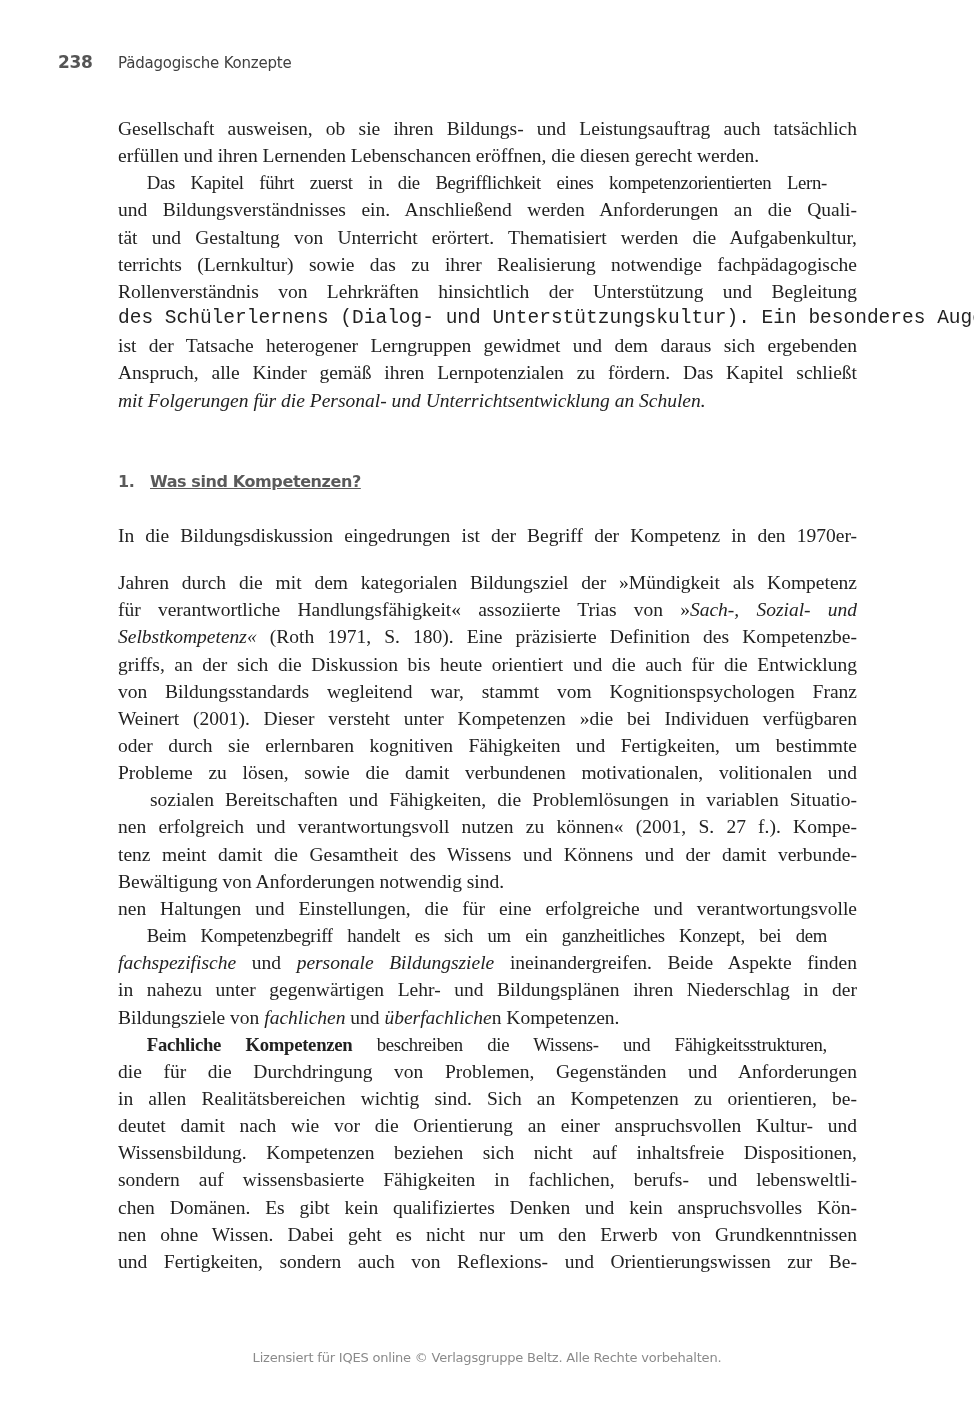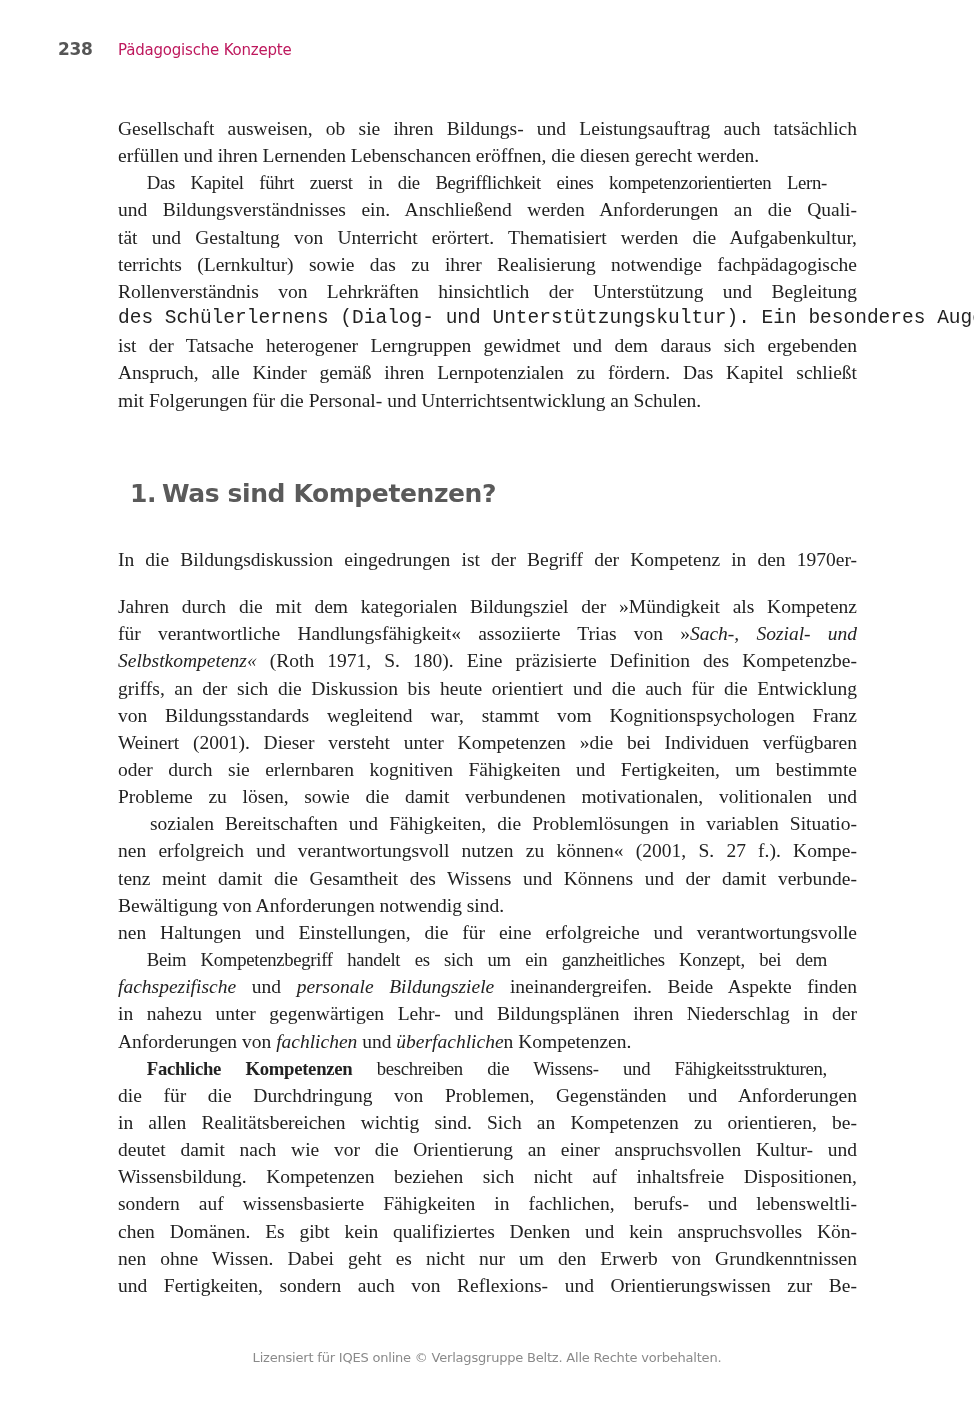--- a/index.html
+++ b/index.html
@@ -1,25 +1,25 @@
 <!DOCTYPE html>
 <html><head>
 <meta charset="utf-8">
 <style>
   html, body { margin: 0; padding: 0; background: #ffffff; }
   body { width: 974px; height: 1417px; position: relative; overflow: hidden; }
-  .header { position: absolute; top: 39px; left: 58px; height: 24px; display: flex; align-items: baseline; }
+  .header { position: absolute; top: 52px; left: 58px; height: 24px; display: flex; align-items: baseline; }
   .page-num { font-family: "DejaVu Sans", sans-serif; font-weight: bold; font-size: 17px; color: #555; letter-spacing: -0.3px; width: 60px; }
-  .running-title { font-family: "DejaVu Sans", sans-serif; font-size: 15px; color: #be185d; letter-spacing: -0.2px; }
+  .running-title { font-family: "DejaVu Sans", sans-serif; font-size: 15px; color: #404040; letter-spacing: -0.2px; }
   .body { position: absolute; left: 118px; top: 115px; width: 739px; font-family: "Liberation Serif", serif; font-size: 19.5px; line-height: 27.15px; color: #222; }
   .p { margin: 0; text-align: justify; hyphens: manual; }
   .line { display: block; text-align: justify; text-align-last: justify; white-space: nowrap; overflow: visible; }
   .line.last { text-align-last: left; }
   .line.indent { padding-left: 30px; }
-  .h { font-family: "DejaVu Sans", sans-serif; font-weight: bold; font-size: 25px; color: #5a5a5a; margin: 12px; letter-spacing: -0.4px; }
+  .h { font-family: "DejaVu Sans", sans-serif; font-weight: bold; font-size: 16px; color: #5a5a5a; margin: 0; letter-spacing: -0.4px; text-decoration: underline; }
   .h .num { display: inline-block; width: 32px; }
   em { font-style: italic; }
   strong { font-weight: bold; }
   .footer { position: absolute; top: 1350px; left: 0; width: 974px; text-align: center; font-family: "DejaVu Sans", sans-serif; font-size: 13px; color: #8a8a8a; letter-spacing: -0.2px; }
 </style>
 </head>
 <body>
 
 <div class="header">
   <span class="page-num">238</span>
@@ -33,21 +33,21 @@
   </div>
   <div class="p">
     <span class="line indent" style="white-space: nowrap; letter-spacing: -0.3px; transform: scaleX(0.959405); transform-origin: left center;">Das Kapitel führt zuerst in die Begrifflichkeit eines kompetenzorientierten Lern-</span>
     <span class="line" style="white-space: nowrap;">und Bildungsverständnisses ein. Anschließend werden Anforderungen an die Quali-</span>
     <span class="line" style="white-space: nowrap;">tät und Gestaltung von Unterricht erörtert. Thematisiert werden die Aufgabenkultur,</span>
     <span class="line" style="white-space: nowrap;">terrichts (Lernkultur) sowie das zu ihrer Realisierung notwendige fachpädagogische</span>
     <span class="line" style="white-space: nowrap;">Rollenverständnis von Lehrkräften hinsichtlich der Unterstützung und Begleitung</span>
     <span class="line" style="white-space: nowrap; font-family: Liberation Mono, monospace;">des Schülerlernens (Dialog- und Unterstützungskultur). Ein besonderes Augenmerk</span>
     <span class="line" style="white-space: nowrap;">ist der Tatsache heterogener Lerngruppen gewidmet und dem daraus sich ergebenden</span>
     <span class="line" style="white-space: nowrap;">Anspruch, alle Kinder gemäß ihren Lernpotenzialen zu fördern. Das Kapitel schließt</span>
-    <span class="line last" style="white-space: nowrap;">mit Folgerungen für die Personal- und Unterrichtsentwicklung an Schulen.</span>
+    <span class="line last" style="white-space: nowrap; font-style: italic;">mit Folgerungen für die Personal- und Unterrichtsentwicklung an Schulen.</span>
   </div>
 
   <div style="height:54px"></div>
   <h2 class="h">
     <span class="num">1.</span><span>Was sind Kompetenzen?</span>
   </h2>
   <div style="height:27px"></div>
 
   <div class="p">
     <span class="line" style="white-space: nowrap;">In die Bildungsdiskussion eingedrungen ist der Begriff der Kompetenz in den 1970er-</span>
@@ -63,21 +63,21 @@
     <span class="line" style="white-space: nowrap;">nen erfolgreich und verantwortungsvoll nutzen zu können« (2001, S. 27 f.). Kompe-</span>
     <span class="line" style="white-space: nowrap;">tenz meint damit die Gesamtheit des Wissens und Könnens und der damit verbunde-</span>
     <span class="line last" style="white-space: nowrap;">Bewältigung von Anforderungen notwendig sind.</span>
     <span class="line" style="white-space: nowrap;">nen Haltungen und Einstellungen, die für eine erfolgreiche und verantwortungsvolle</span>
   </div>
 
   <div class="p">
     <span class="line indent" style="white-space: nowrap; letter-spacing: -0.3px; transform: scaleX(0.959405); transform-origin: left center;">Beim Kompetenzbegriff handelt es sich um ein ganzheitliches Konzept, bei dem</span>
     <span class="line" style="white-space: nowrap;"><em>fachspezifische</em><span> und </span><em>personale Bildungsziele</em><span> ineinandergreifen. Beide Aspekte finden</span></span>
     <span class="line" style="white-space: nowrap;">in nahezu unter gegenwärtigen Lehr- und Bildungsplänen ihren Niederschlag in der</span>
-    <span class="line last" style="white-space: nowrap;"><span>Anforderungen von </span><em>fachlichen</em><span> und </span><em>überfachliche</em><span>n Kompetenzen.</span></span>
+    <span class="line last" style="white-space: nowrap;"><span>Bildungsziele von </span><em>fachlichen</em><span> und </span><em>überfachliche</em><span>n Kompetenzen.</span></span>
   </div>
 
   <div class="p">
     <span class="line indent" style="white-space: nowrap; letter-spacing: -0.3px; transform: scaleX(0.959405); transform-origin: left center;"><strong>Fachliche Kompetenzen</strong><span> beschreiben die Wissens- und Fähigkeitsstrukturen,</span></span>
     <span class="line" style="white-space: nowrap;">die für die Durchdringung von Problemen, Gegenständen und Anforderungen</span>
     <span class="line" style="white-space: nowrap;">in allen Realitätsbereichen wichtig sind. Sich an Kompetenzen zu orientieren, be-</span>
     <span class="line" style="white-space: nowrap;">deutet damit nach wie vor die Orientierung an einer anspruchsvollen Kultur- und</span>
     <span class="line" style="white-space: nowrap;">Wissensbildung. Kompetenzen beziehen sich nicht auf inhaltsfreie Dispositionen,</span>
     <span class="line" style="white-space: nowrap;">sondern auf wissensbasierte Fähigkeiten in fachlichen, berufs- und lebensweltli-</span>
     <span class="line" style="white-space: nowrap; font-family: Liberation Serif, serif;">chen Domänen. Es gibt kein qualifiziertes Denken und kein anspruchsvolles Kön-</span>

